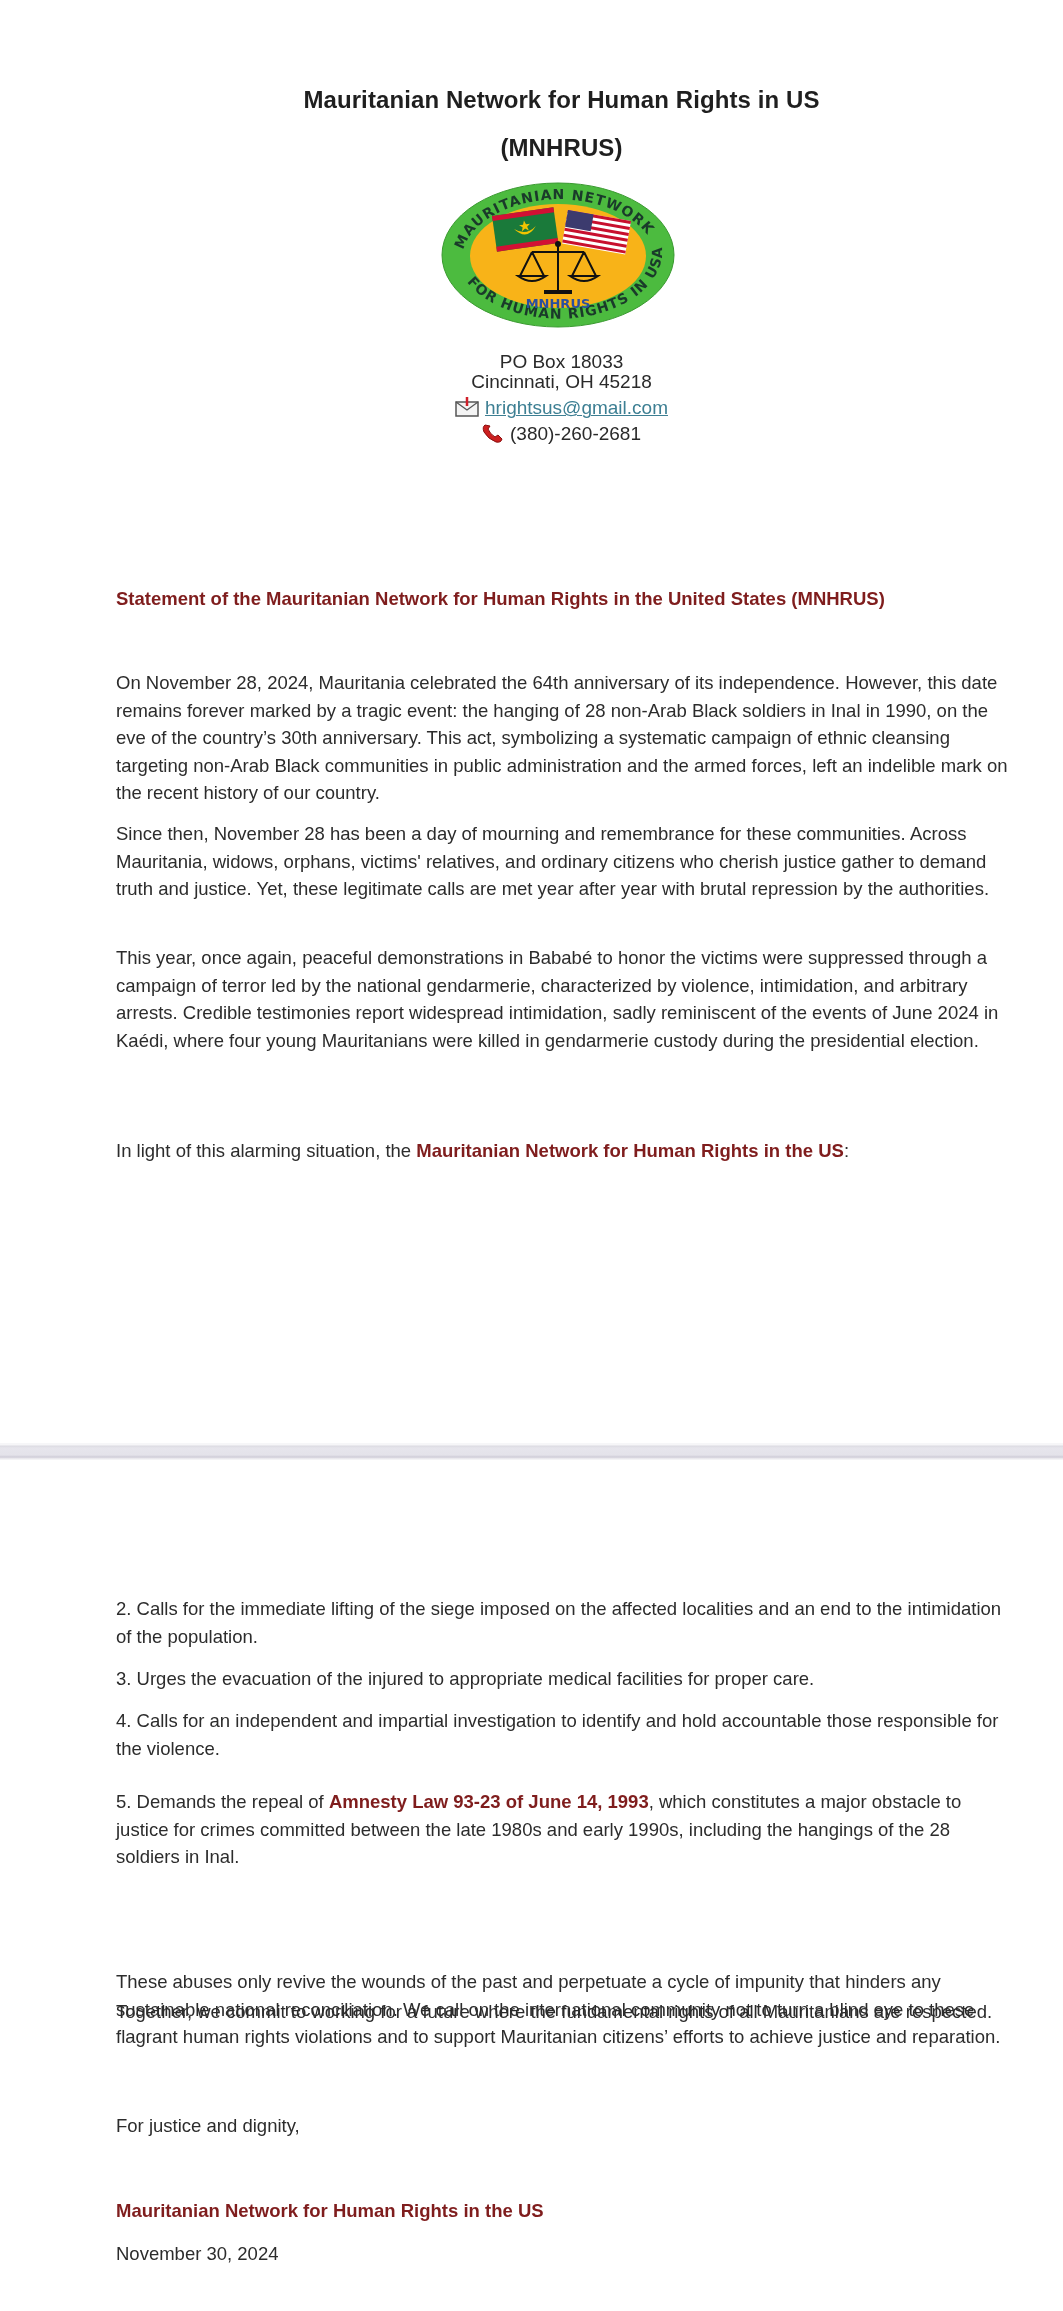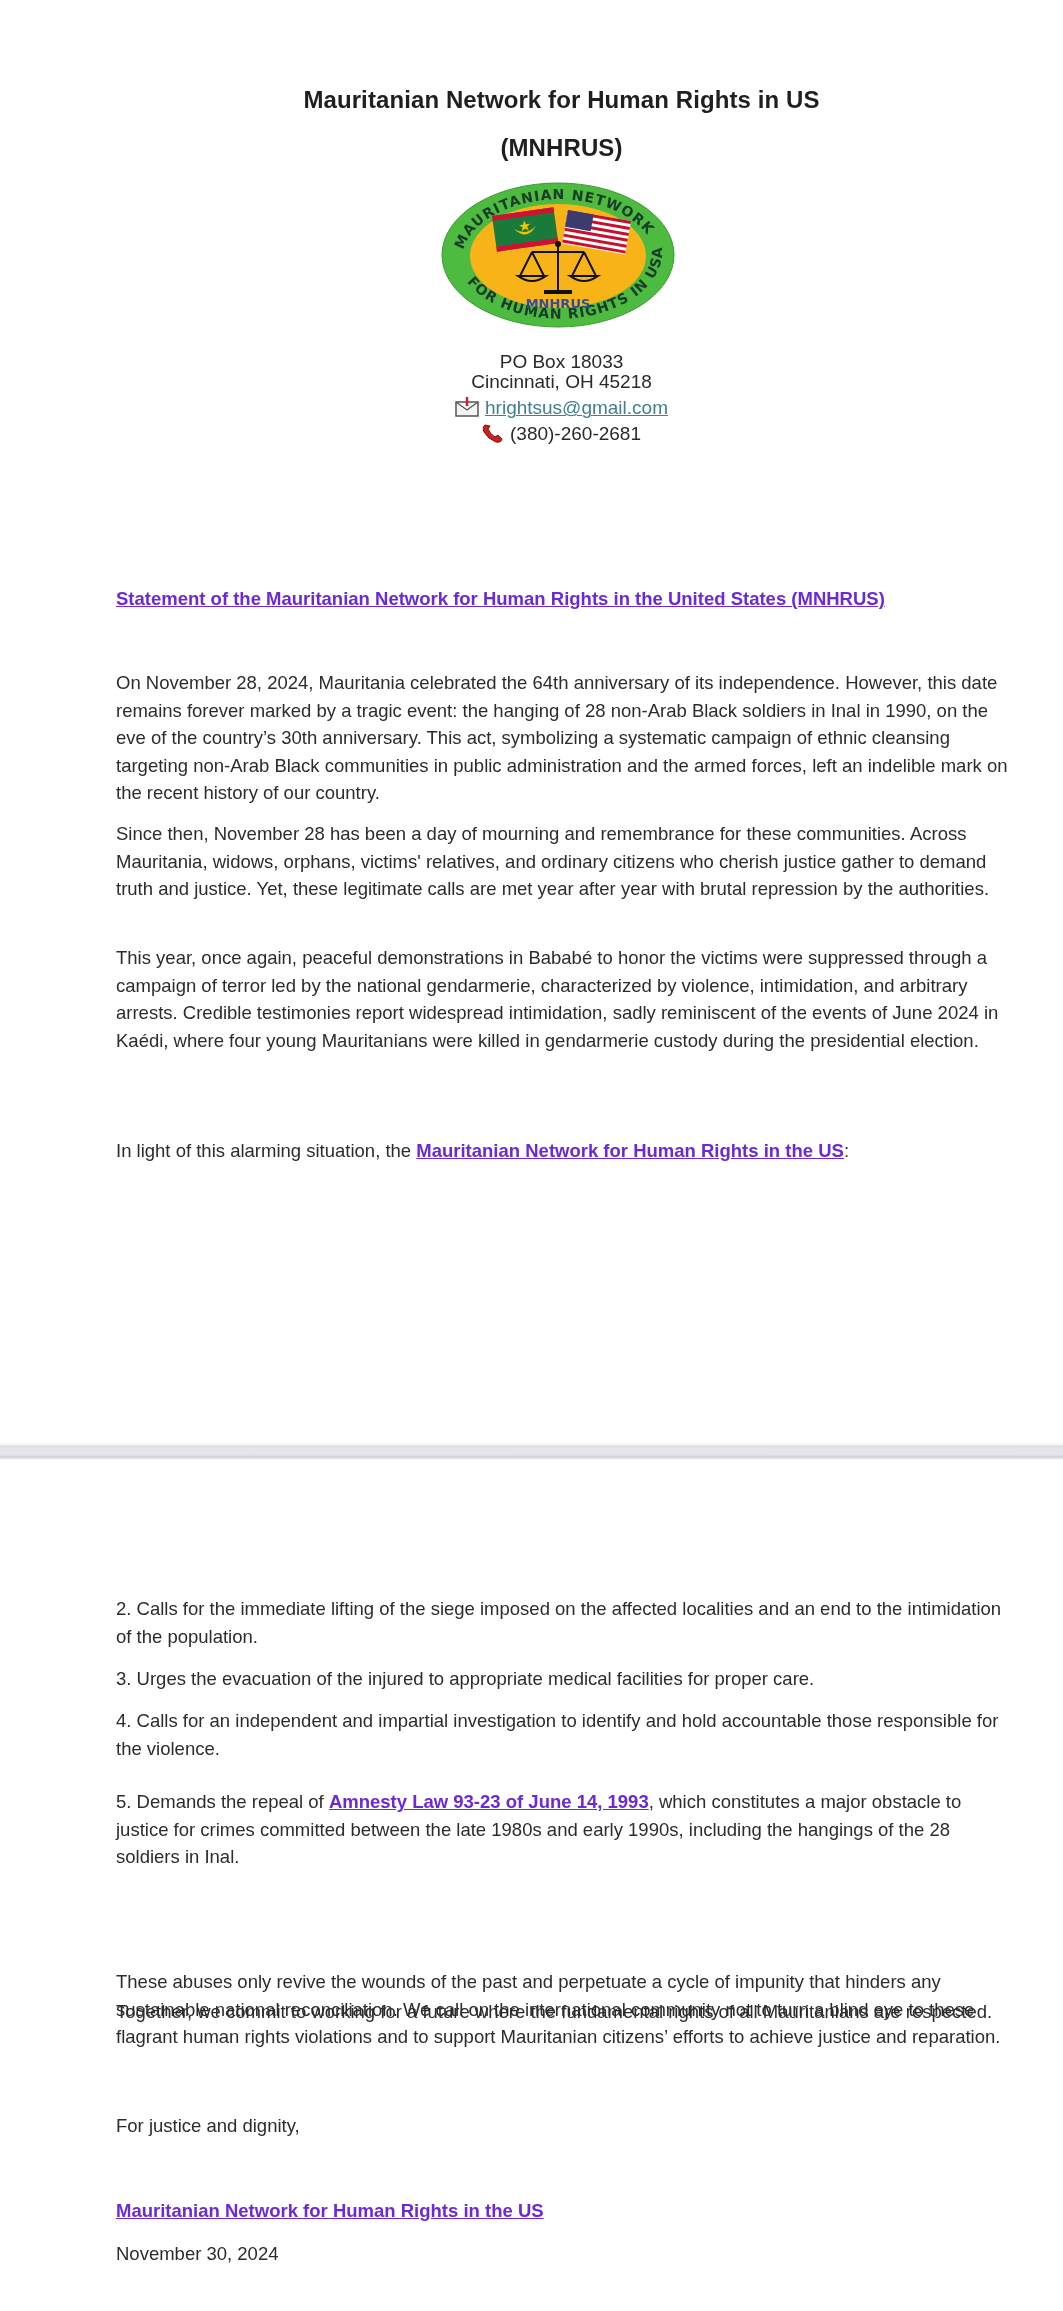--- a/index.html
+++ b/index.html
@@ -11,21 +11,21 @@
   .page-gap { position: absolute; left: 0; top: 1443px; width: 1063px; height: 18px;
               background: linear-gradient(#f6f6f8 0, #f6f6f8 2px, #dcdbe2 3px, #e6e5ec 5px, #e4e3ea 12px, #cfcdd8 14px, #f2f2f4 16px, #fbfbfc 18px); }
   .abs { position: absolute; padding-left: 30px; }
   .center { left: 0; width: 1063px; text-align: center; }
   .org-title { font-weight: bold; font-size: 24px; color: #1f1f1f; letter-spacing: 0.1px; }
   .contact { font-size: 19px; color: #2a2a2a; }
   .link { color: #3d7f93; text-decoration: underline; text-decoration-thickness: 1px; }
   .link-plain { color: #3d7f93; }
   .body-text { left: 86px; width: 900px; font-size: 18.5px; line-height: 27.5px; color: #2c2c2c; }
   .body-text p { margin: 0; }
-  .bold { font-weight: bold; color: #6d28d9; text-decoration: underline; }
+  .bold { font-weight: bold; color: #7f1d1d; }
   .logo { left: 410px; top: 180px; width: 240px; height: 150px; }
   .icon-inline { display: inline-block; vertical-align: -3px; margin-right: 6px; }
 </style>
 </head>
 <body>
 
 <div class="page page1">
 
   <div class="abs center org-title" style="top:86px;">Mauritanian Network for Human Rights in US</div>
   <div class="abs center org-title" style="top:134px;">(MNHRUS)</div>

